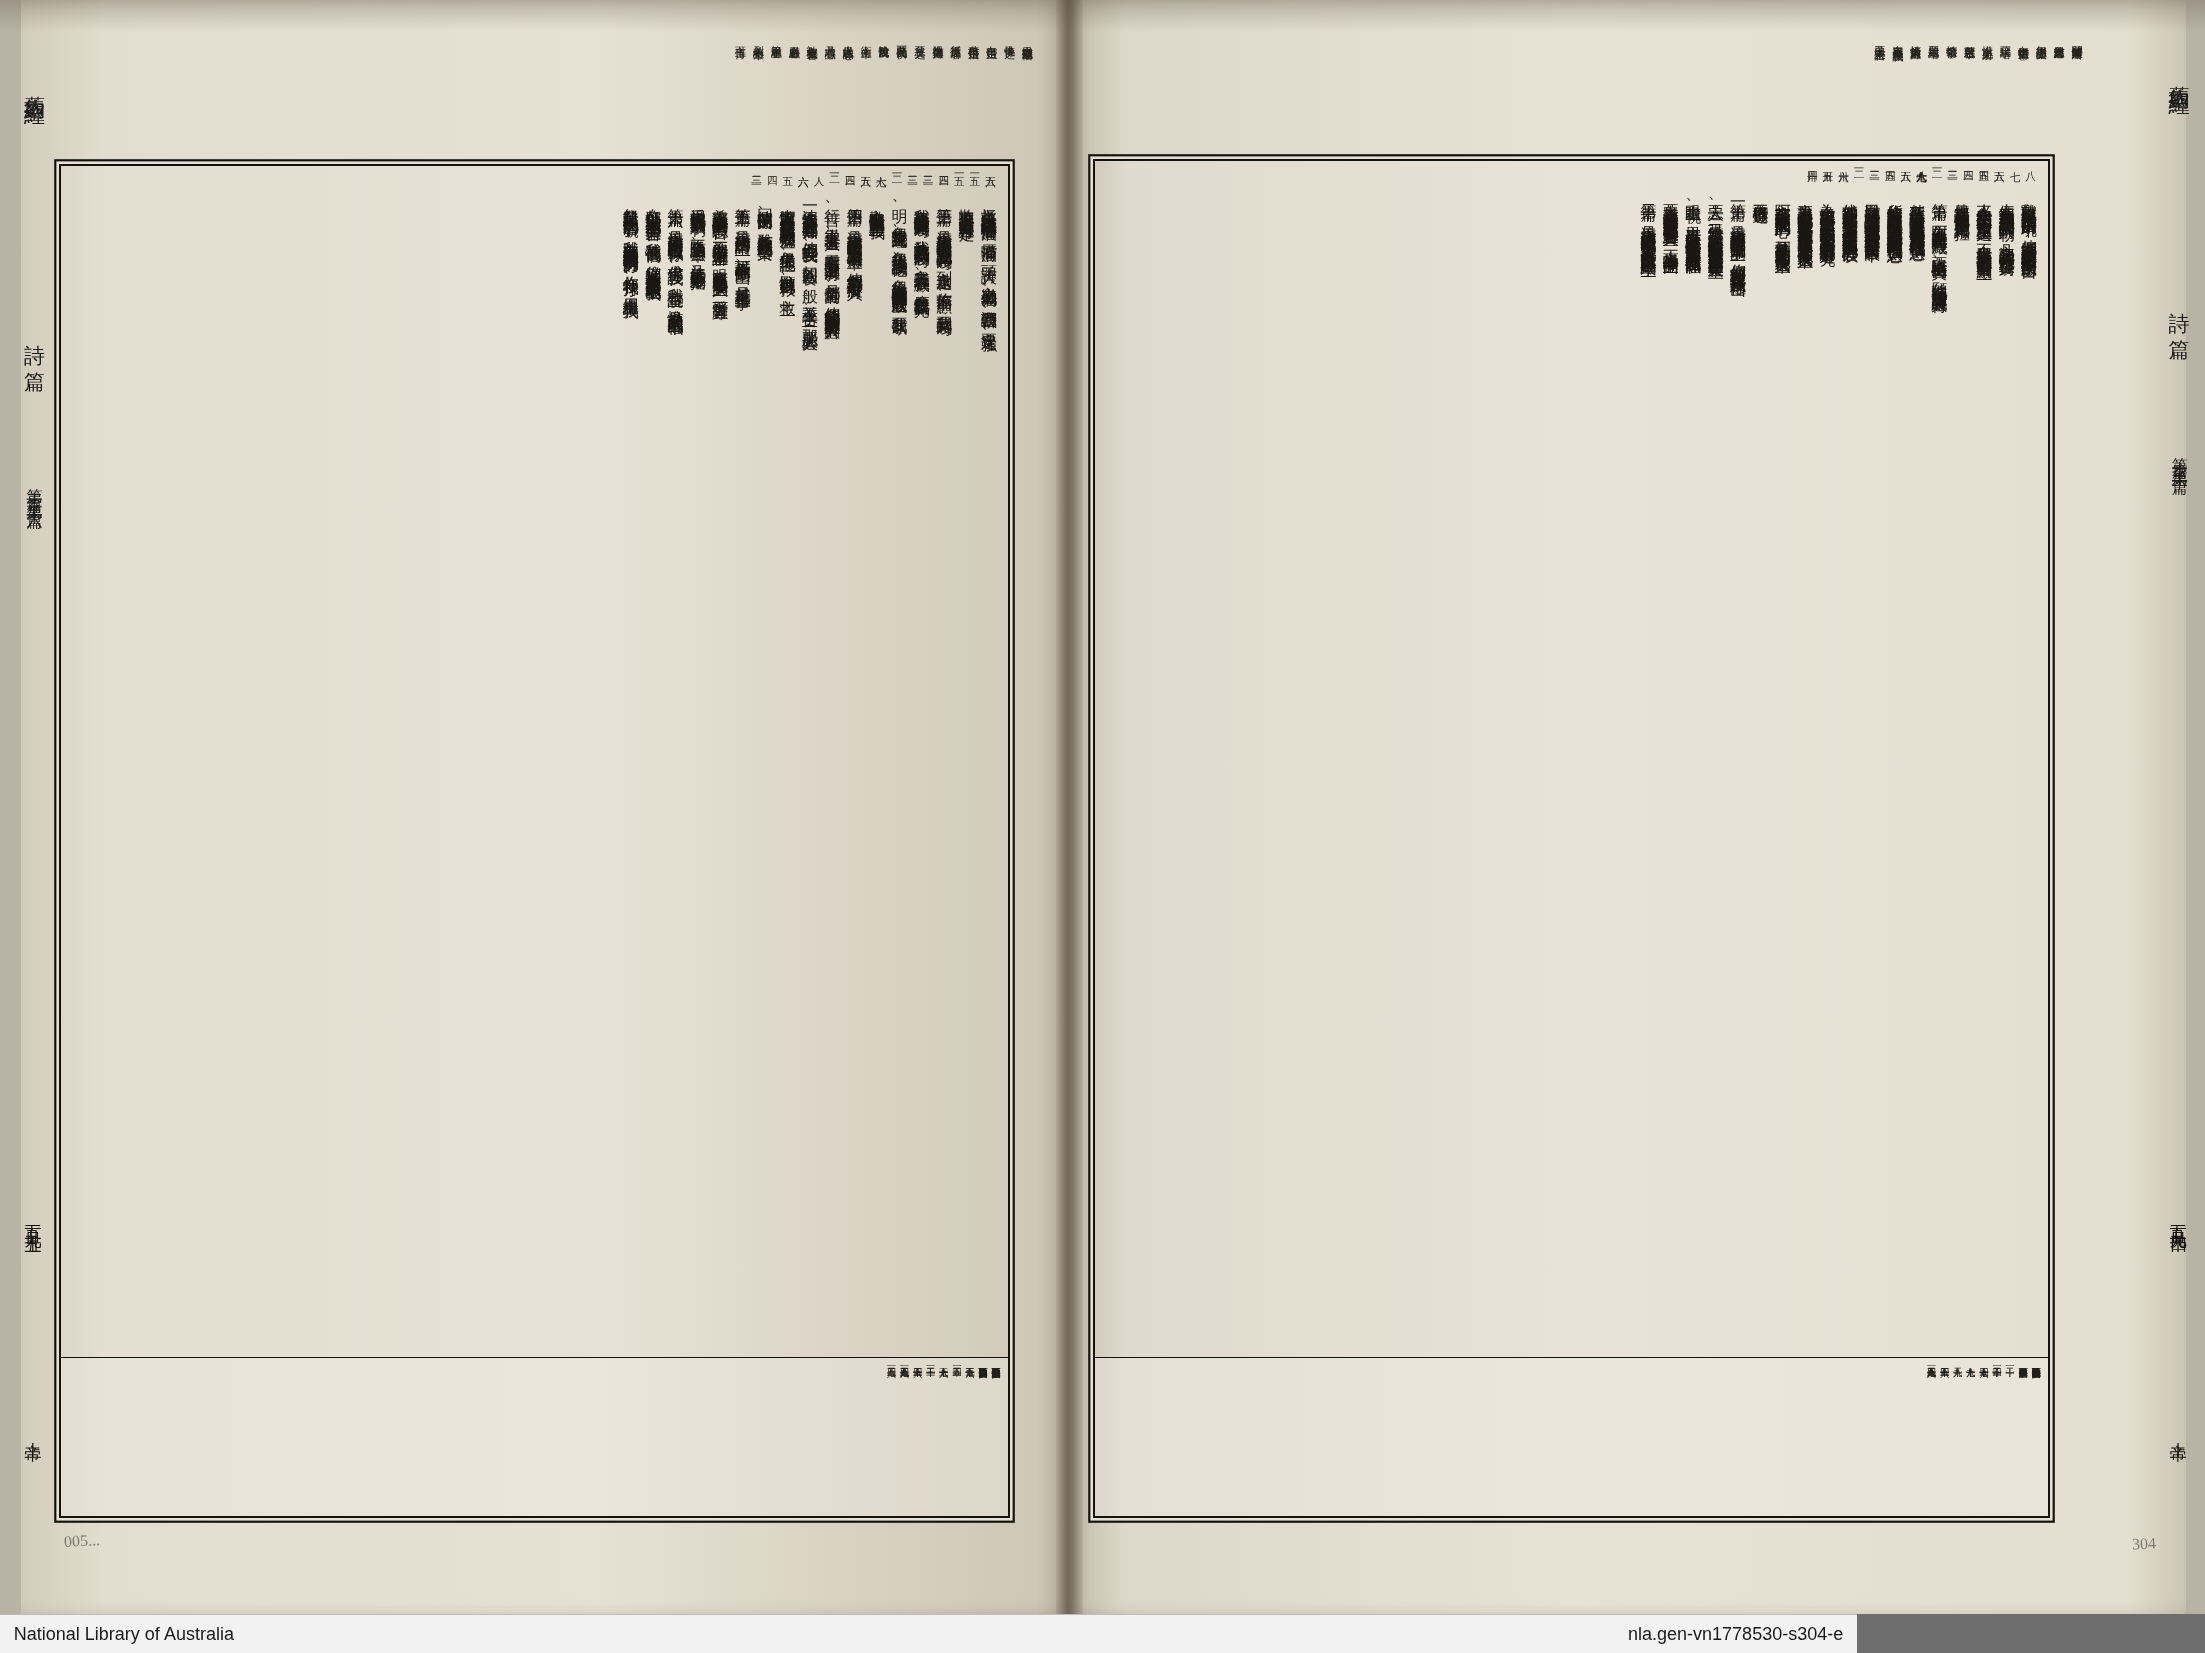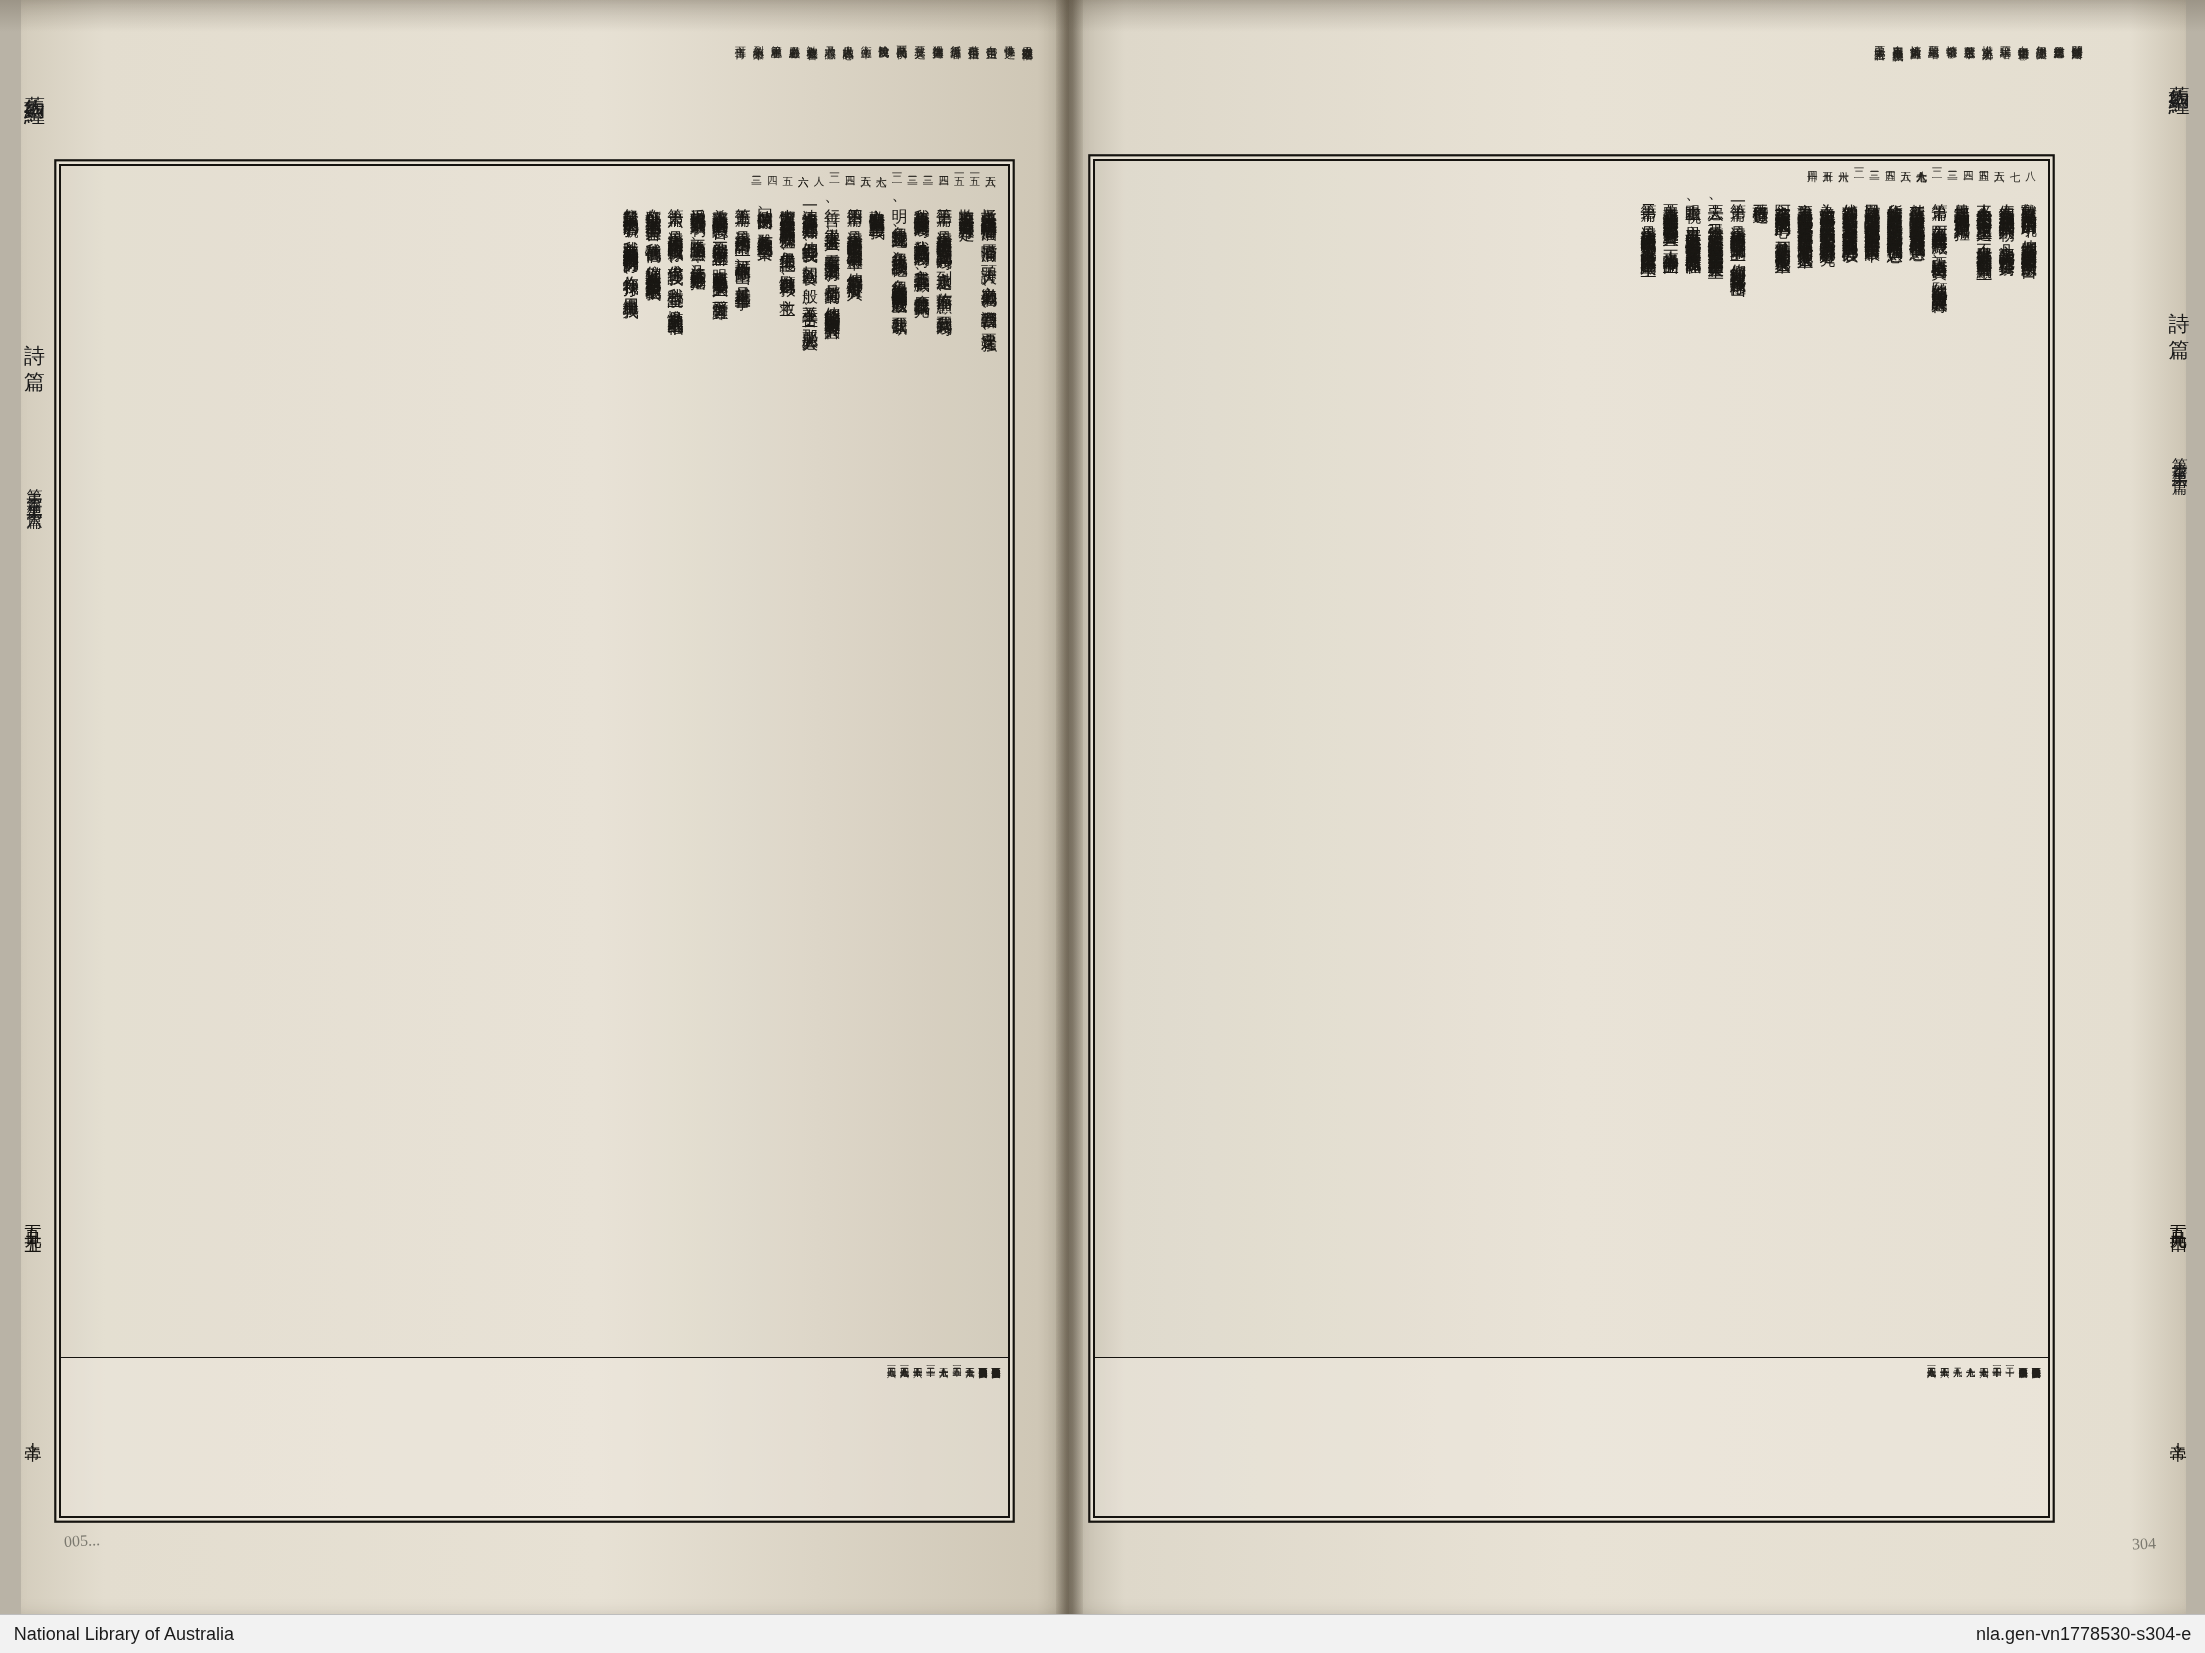--- a/index.html
+++ b/index.html
@@ -49,21 +49,21 @@
   .top-shade {
     position:absolute; left:0; top:0; width:100%; height:32px;
     background: linear-gradient(180deg, rgba(80,70,55,.28), rgba(80,70,55,0));
     pointer-events:none;
   }
 
   
   #footer-bar {
     position: absolute;
     left: 0; top: 1614px;
-    width: 2205px; height: 40px;
+    width: 1857px; height: 40px;
     background: #f2f2f2;
     border-top: 0.5px solid #bdbdbd;
     display: flex;
     align-items: center;
     justify-content: space-between;
     padding: 0 13.8px;
     box-sizing: border-box;
     font-family: "Liberation Sans", sans-serif;
     font-size: 18px;
     color: #1a1a1a;

